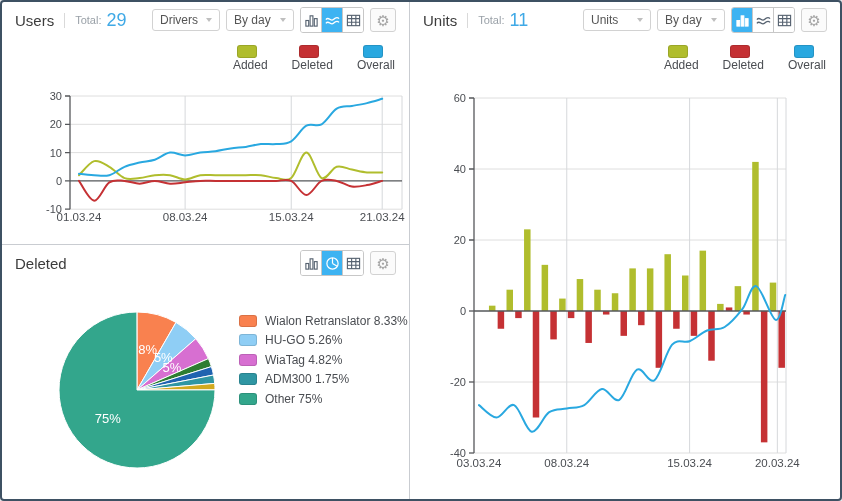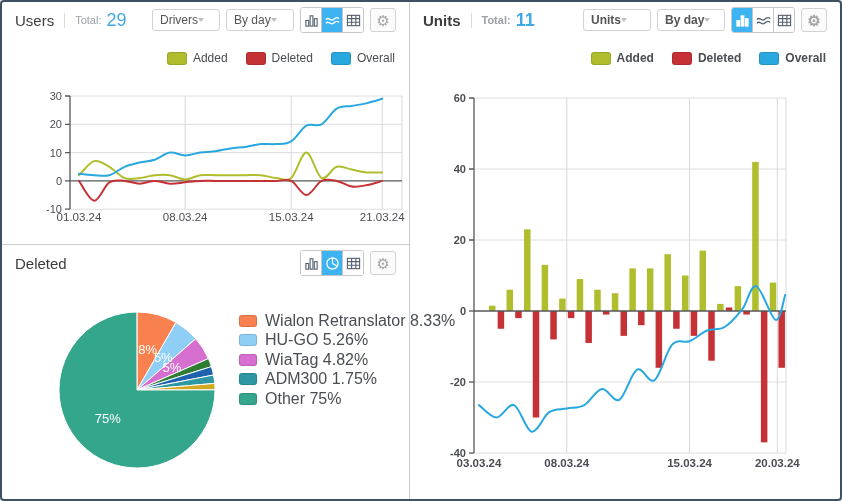--- a/index.html
+++ b/index.html
@@ -2,54 +2,54 @@
 <html><head>
 <meta charset="utf-8">
 <style>
   html,body{margin:0;padding:0;background:#e8eaed;font-family:"Liberation Sans",sans-serif;}
   .window{width:842px;height:501px;box-sizing:border-box;border:2px solid #3e5163;border-radius:4px;
           background:#fff;display:flex;overflow:hidden;}
   .col-left{width:408px;box-sizing:border-box;border-right:1px solid #c9ccd1;display:flex;flex-direction:column;}
   .col-right{flex:1;display:flex;flex-direction:column;position:relative;}
   .panel-users{height:247px;box-sizing:border-box;border-bottom:1px solid #c9ccd1;position:relative;}
   .panel-hardware{flex:1;position:relative;}
-  .panel-units{flex:1;position:relative;font-weight:bold;}
+  .panel-units{flex:1;position:relative;}
 
   .panel-head{display:flex;align-items:center;height:36px;padding:0 13px;}
   .p-title{font-size:15px;color:#3c3c3c;}
   .hd-div{width:1px;height:15px;background:#d9d9d9;margin:0 10px;}
   .total-label{font-size:11px;color:#9aa1a8;margin-right:5px;}
   .total-val{font-size:18px;color:#3fa9e6;}
   .controls{margin-left:auto;display:flex;align-items:center;gap:6px;}
 
   .select{height:22px;width:68px;box-sizing:border-box;border:1px solid #d2d2d2;border-radius:3px;
-          background:#fff;display:flex;align-items:center;justify-content:flex-start;
+          background:#fff;display:flex;align-items:center;justify-content:space-between;
           padding:0 7px;font-size:12px;color:#555;cursor:pointer;}
   .chev{width:0;height:0;border-left:3.5px solid transparent;border-right:3.5px solid transparent;
         border-top:4px solid #bfbfbf;}
 
   .mode-group{display:flex;border:1px solid #c7c7c7;border-radius:3px;overflow:hidden;background:#fff;}
   .mode{width:20px;height:24px;display:flex;align-items:center;justify-content:center;
         background:#fff;color:#566270;border-right:1px solid #c7c7c7;cursor:pointer;}
   .mode:last-child{border-right:none;}
   .mode.active{background:#3db3f2;color:#fff;}
   .gear-btn{width:26px;height:24px;box-sizing:border-box;border:1px solid #d2d2d2;border-radius:3px;
             background:#fbfbfb;color:#a5a5a5;font-size:15px;line-height:1;display:flex;
             align-items:center;justify-content:center;cursor:pointer;}
 
   .legend{display:flex;justify-content:flex-end;gap:18px;padding-right:14px;margin-top:10px;
           height:20px;align-items:center;}
-  .lg-item{display:flex;align-items:center;}
+  .lg-item{display:flex;align-items:center;flex-direction:column;}
   .lg-chip{width:18px;height:11px;border-radius:3px;border:1px solid rgba(0,0,0,.12);display:inline-block;}
   .lg-text{font-size:12px;color:#4a4d52;margin-left:6px;}
 
   .hw-legend{position:absolute;left:237px;top:66px;}
   .hw-item{display:flex;align-items:center;height:19.5px;}
   .hw-chip{width:16px;height:10px;border-radius:3px;border:1px solid rgba(0,0,0,.12);display:inline-block;}
-  .hw-text{font-size:16px;color:#4a4d52;margin-left:8px;white-space:nowrap;}
+  .hw-text{font-size:12px;color:#4a4d52;margin-left:8px;white-space:nowrap;}
 
   svg text{font-family:"Liberation Sans",sans-serif;}
   .chart-svg{display:block;}
 </style>
 </head>
 <body>
 
 <div class="window">
 
   <div class="col-left">

